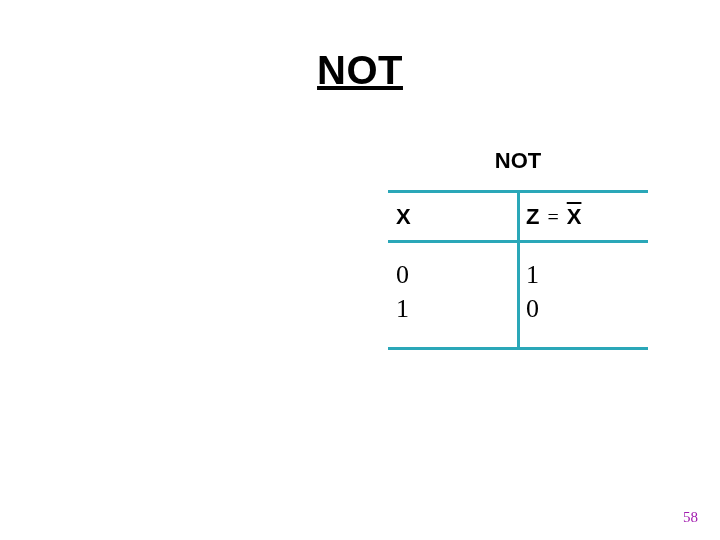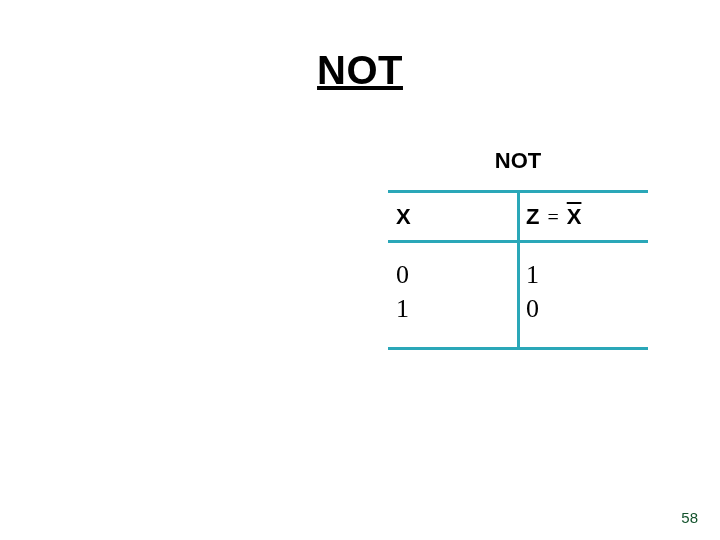--- a/index.html
+++ b/index.html
@@ -133,21 +133,22 @@
   .eq-sign {
     font-weight: normal;
     font-family: 'Times New Roman', serif;
     font-size: 20px;
   }
   .page-num {
     position: absolute;
     bottom: 14px;
     right: 22px;
     font-size: 15px;
-    color: #14532d;
+    color: #a21caf;
+    font-family: Liberation Serif, serif;
   }
 </style>
 </head>
 <body>
 
 <div class="slide">
 
   <div class="title">NOT</div>
 
 

